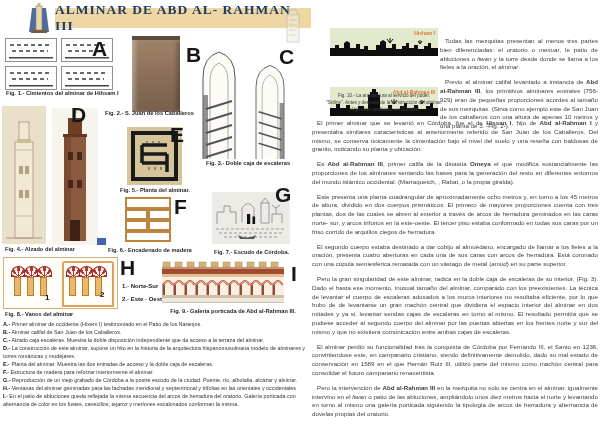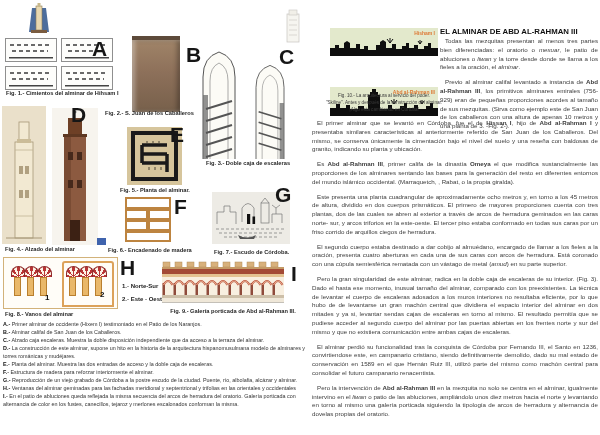--- a/index.html
+++ b/index.html
@@ -56,20 +56,23 @@
 <body>
 
 <div id="page">
 
   <svg class="abs" style="left:27px;top:2px;" width="24" height="32" viewBox="0 0 24 32">
     <polygon points="2,30 22,30 19,6 5,6" fill="#4d6d9c"></polygon>
     <rect x="9" y="4" width="6" height="24" fill="#e8d8b0" stroke="#8a7a58" stroke-width="0.6"></rect>
     <rect x="10.5" y="1" width="3" height="4" fill="#c9b98c"></rect>
     <rect x="4" y="28" width="16" height="3" fill="#7a5c40"></rect>
   </svg>
+  <div class="abs banner">
+    <span>ALMINAR DE ABD AL- RAHMAN III</span>
+  </div>
   <svg class="abs" style="left:283px;top:8px;opacity:.55;" width="20" height="36" viewBox="0 0 20 36">
     <rect x="4" y="6" width="12" height="28" fill="#f0ede4" stroke="#9a968c" stroke-width="0.7"></rect>
     <rect x="6" y="2" width="8" height="5" fill="#e6e2d6" stroke="#9a968c" stroke-width="0.6"></rect>
     <path d="M6,12 h8 M6,17 h8 M6,22 h8 M6,27 h8" stroke="#aaa49a" stroke-width="0.7"></path>
   </svg>
 
   <div class="abs f1grid" style="left:5px;top:38px;">
     <div class="f1cell"></div>
     <div class="f1cell"></div>
     <div class="f1cell"></div>
@@ -259,21 +262,20 @@
       <path fill="#0e0e0e" d="M0,29 L0,21 L6,21 L6,17 L10,17 L10,21 L16,21 L16,18 L20,18 L20,22 L28,22 L28,19 L34,19 L34,22 L38,22 L38,8 L40,8 L40,5 L42,5 L42,2 L46,2 L46,5 L48,5 L48,8 L50,8 L50,22 L58,22 L58,18 L62,18 L62,22 L70,22 L70,19 L74,19 L74,16 L77,16 L77,21 L84,21 L84,18 L88,18 L88,22 L96,22 L96,19 L100,19 L100,16 L103,16 L103,21 L108,21 L108,29 Z"></path>
       <path d="M64,17 l-3,-4 M64,17 l3,-4 M64,17 v-5 M92,17 l-2,-3 M92,17 l2,-3 M92,17 v-4" stroke="#0e0e0e" stroke-width="1" fill="none"></path>
     </svg>
   </div>
   <div class="abs f10cap" style="left:322px;top:93px;width:124px;">
     <div>Fig. 10.-  La arquitectura al servicio del poder.</div>
     <div>"Skiline". Antes y después de la construcción del alminar.</div>
     <div>¡Algo está cambiando en Curtuba!</div>
   </div>
 
-  <div class="abs art-title" style="left:440px;top:27px;">EL ALMINAR DE ABD AL-RAHMAN III</div>
 
   <div class="abs bodytxt" style="left:440px;top:37px;width:158px;">
     <p><span>Todas las mezquitas presentan al menos tres partes bien diferenciadas: el oratorio o </span><span style="font-style: italic;">mexuar</span><span>, le patio de abluciones o </span><span style="font-style: italic;">liwan</span><span> y la torre desde donde se llama a los fieles a la oración, el </span><span style="font-style: italic;">alminar</span><span>.</span></p>
     <p><span>Previo al alminar califal levantado a instancia de </span><span style="font-weight: bold;">Abd al-Rahman III</span><span>,  los primitivos alminares  emirales  (756-929) eran de pequeñas proporciones acordes al tamaño de sus mezquitas. (Sirva como ejemplo este de San Juan de los caballeros con una altura de apenas 10 metros y una planta de 3.  -Fig. 2-).</span></p>
   </div>
 
   <div class="abs bodytxt" style="left:312px;top:119px;width:286px;">
     <p><span>El primer alminar que se levantó en Córdoba, fue el de </span><span style="font-weight: bold;">Hissan I</span><span>, hijo de </span><span style="font-weight: bold;">Abd al-Rahman I</span><span> y presentaba similares características al anteriormente referido de San Juan de los Caballeros. Del mismo, se conserva únicamente la cimentación bajo el nivel del suelo y una reseña con baldosas de granito, indicando su planta y ubicación.</span></p>
     <p><span>Es </span><span style="font-weight: bold;">Abd al-Rahman III</span><span>, primer califa de la dinastía  </span><span style="font-weight: bold;">Omeya</span><span> el que modifica sustancialmente las proporciones de los alminares sentando las bases para la generación del resto en diferentes entornos del mundo islámico occidental. (Marraquetch, , Rabat, o la propia giralda).</span></p>
     <p><span>Este presenta una planta cuadrangular de aproximadamente ocho metros y, en torno a los 45 metros de altura, dividido en dos cuerpos prismáticos. El primero de mayores proporciones cuenta con tres plantas, dos de las cuales se abren al exterior a través de arcos de herradura geminados en las caras norte- sur, y arcos triforios en la este-oeste. El tercer piso estaba conformado en todas sus caras por un friso corrido de arquillos ciegos de herradura.</span></p>

